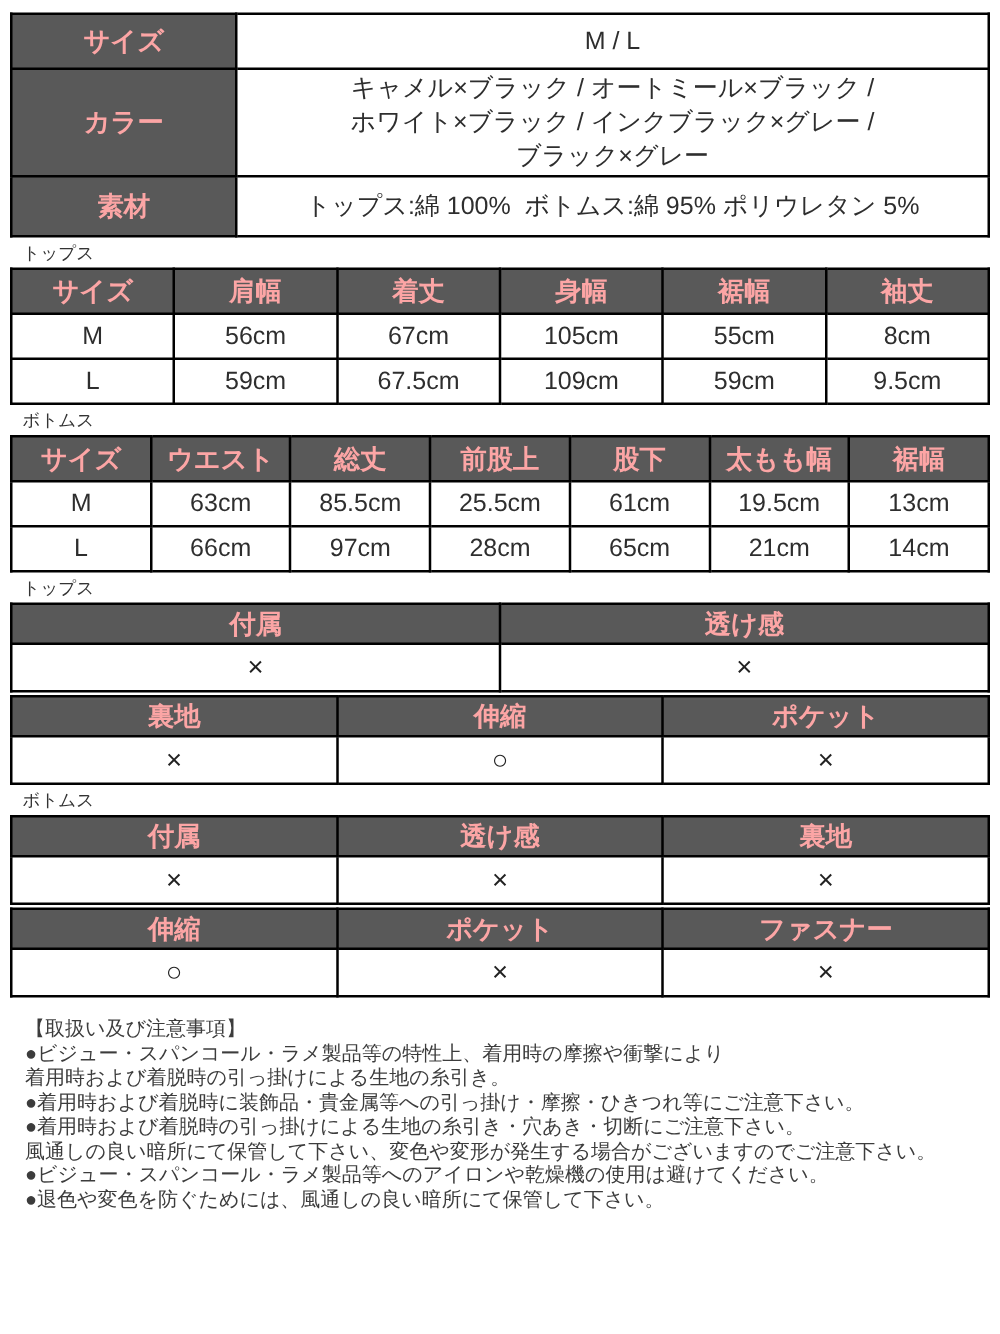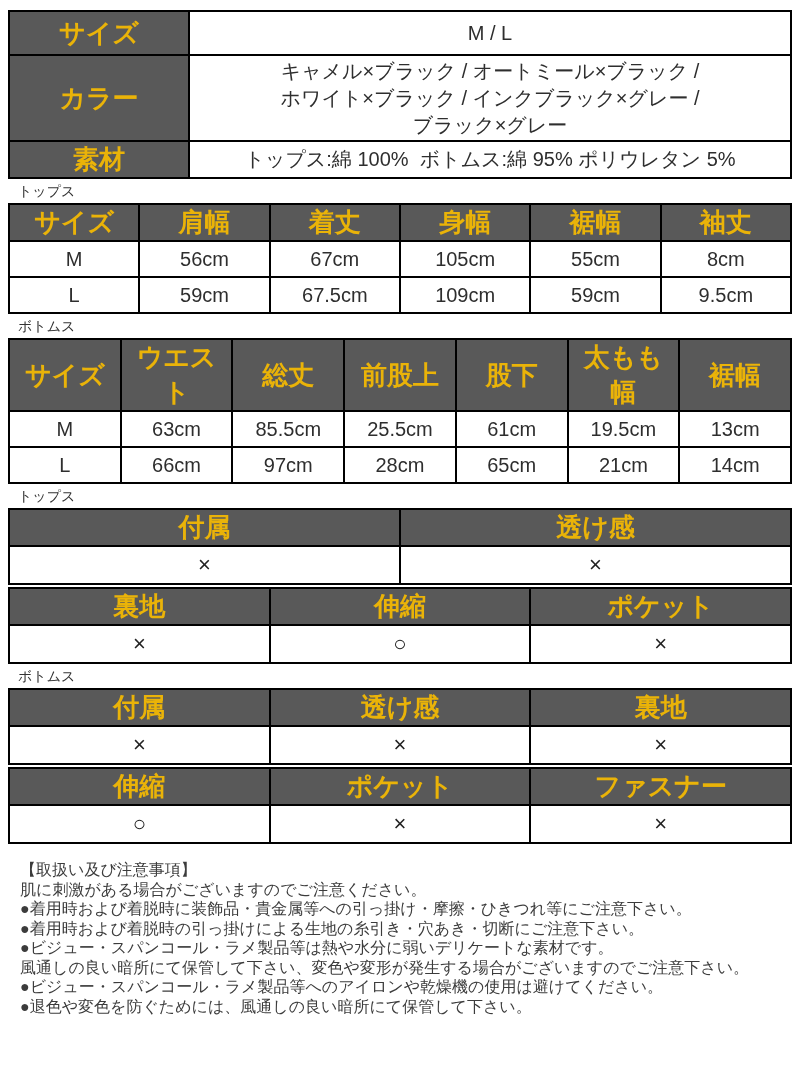--- a/index.html
+++ b/index.html
@@ -12,38 +12,38 @@
   .page { width: 800px; padding: 10px 8px 20px 8px; }
 
   table {
     border-collapse: collapse;
     width: 784px;
     table-layout: fixed;
   }
   th, td { border: 2px solid #000000; padding: 0 4px; }
   th {
     background: #595959;
-    color: #eab308;
-    font-size: 26px;
+    color: #fca5a5;
+    font-size: 21px;
     font-weight: bold;
     text-align: center;
   }
   td {
     text-align: center;
     font-size: 20px;
     color: #2e2e2e;
     background: #ffffff;
     margin-left: 44px;
   }
 
   
   .summary th.rowlabel { width: 180px; }
   .summary tr.h-size  { height: 44px; }
   .summary tr.h-color { height: 86px; }
-  .summary tr.h-mat   { height: 36px; }
+  .summary tr.h-mat   { height: 48px; }
   .summary td.val { white-space: pre-wrap; line-height: 27px; }
 
   
   .section-label {
     font-size: 14px;
     color: #333333;
     margin: 4px 0 3px 10px;
     line-height: 17px;
   }
 
@@ -206,22 +206,22 @@
     <tr class="val">
       <td>○</td>
       <td>×</td>
       <td>×</td>
     </tr>
   </tbody>
     </table>
 
   <div class="notes">
     <div>【取扱い及び注意事項】</div>
-    <div>肌に刺激がある場合がございますのでご注意ください。</div>
+    <div>●ビジュー・スパンコール・ラメ製品等の特性上、着用時の摩擦や衝撃により</div>
+    <div>着用時および着脱時の引っ掛けによる生地の糸引き。</div>
     <div>●着用時および着脱時に装飾品・貴金属等への引っ掛け・摩擦・ひきつれ等にご注意下さい。</div>
     <div>●着用時および着脱時の引っ掛けによる生地の糸引き・穴あき・切断にご注意下さい。</div>
-    <div>●ビジュー・スパンコール・ラメ製品等は熱や水分に弱いデリケートな素材です。</div>
     <div>風通しの良い暗所にて保管して下さい、変色や変形が発生する場合がございますのでご注意下さい。</div>
     <div>●ビジュー・スパンコール・ラメ製品等へのアイロンや乾燥機の使用は避けてください。</div>
     <div>●退色や変色を防ぐためには、風通しの良い暗所にて保管して下さい。</div>
   </div>
 
 </div>
 
 </body></html>

